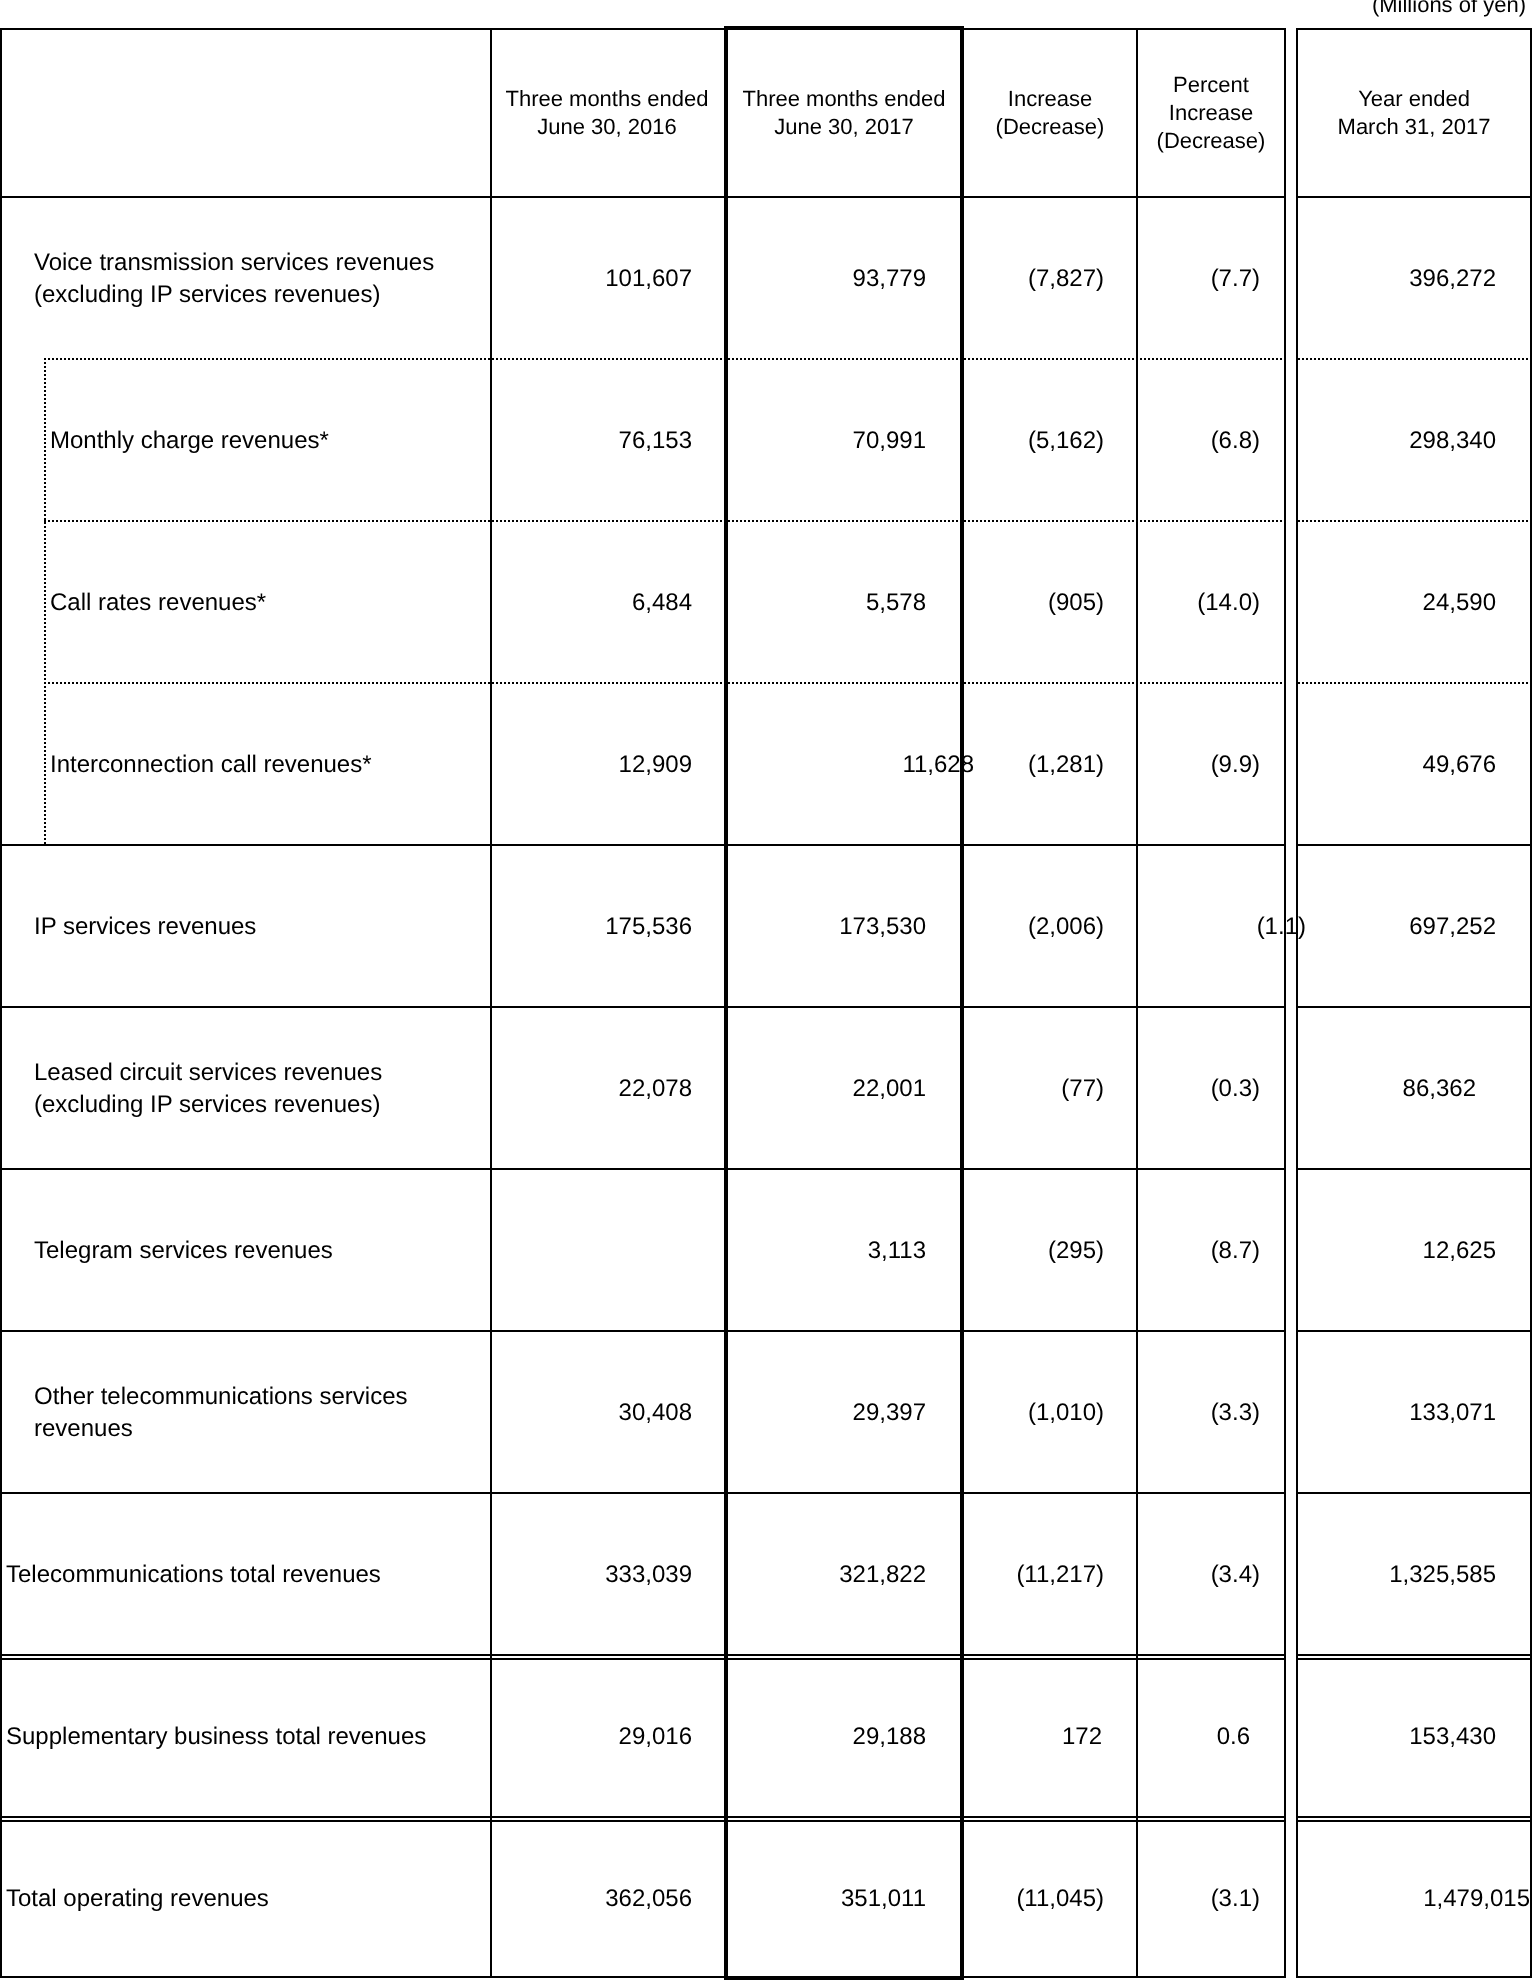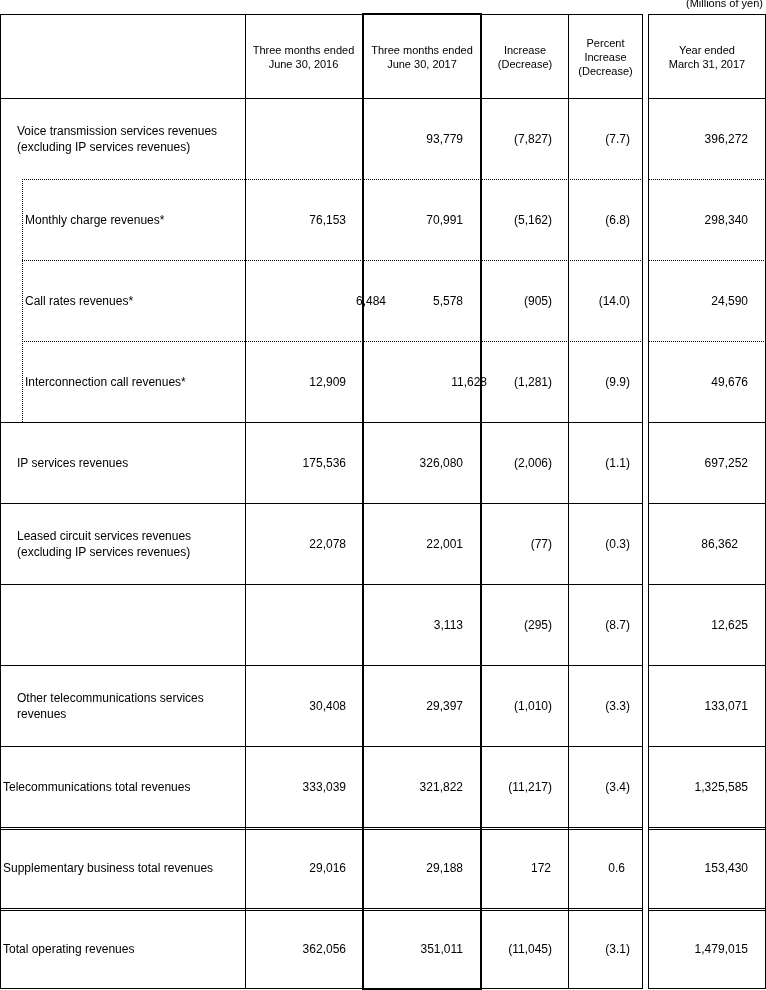--- a/index.html
+++ b/index.html
@@ -79,55 +79,57 @@
 June 30, 2017</div>
     <div class="cell hdr" style="left: 482px; top: 2px; width: 86px; height: 83px; white-space: pre-line;">Increase
 (Decrease)</div>
     <div class="cell hdr" style="left: 569px; top: 2px; width: 73px; height: 83px; white-space: pre-line;">Percent
 Increase
 (Decrease)</div>
     <div class="cell hdr" style="left: 649px; top: 2px; width: 116px; height: 83px; white-space: pre-line;">Year ended
 March 31, 2017</div>
     <div class="cell lab" style="left: 17px; top: 86px; width: 226px; height: 80px; white-space: pre-line;">Voice transmission services revenues
 (excluding IP services revenues)</div>
+    <div class="cell num" style="left: 245px; top: 86px; width: 117px; height: 80px; padding-right: 16px;">101,607</div>
     <div class="cell num" style="left: 364px; top: 86px; width: 116px; height: 80px; padding-right: 17px;">93,779</div>
     <div class="cell num" style="left: 482px; top: 86px; width: 86px; height: 80px; padding-right: 16px;">(7,827)</div>
     <div class="cell num" style="left: 569px; top: 86px; width: 73px; height: 80px; padding-right: 12px;">(7.7)</div>
     <div class="cell num" style="left: 649px; top: 86px; width: 116px; height: 80px; padding-right: 17px;">396,272</div>
     <div class="cell lab" style="left: 25px; top: 167px; width: 218px; height: 80px; white-space: pre-line;">Monthly charge revenues*</div>
     <div class="cell num" style="left: 245px; top: 167px; width: 117px; height: 80px; padding-right: 16px;">76,153</div>
     <div class="cell num" style="left: 364px; top: 167px; width: 116px; height: 80px; padding-right: 17px;">70,991</div>
     <div class="cell num" style="left: 482px; top: 167px; width: 86px; height: 80px; padding-right: 16px;">(5,162)</div>
     <div class="cell num" style="left: 569px; top: 167px; width: 73px; height: 80px; padding-right: 12px;">(6.8)</div>
     <div class="cell num" style="left: 649px; top: 167px; width: 116px; height: 80px; padding-right: 17px;">298,340</div>
     <div class="cell lab" style="left: 25px; top: 248px; width: 218px; height: 80px; white-space: pre-line;">Call rates revenues*</div>
-    <div class="cell num" style="left: 245px; top: 248px; width: 117px; height: 80px; padding-right: 16px; margin-left: 40px;">6,484</div>
+    <div class="cell num" style="left: 245px; top: 248px; width: 117px; height: 80px; padding-right: 16px;">6,484</div>
     <div class="cell num" style="left: 364px; top: 248px; width: 116px; height: 80px; padding-right: 17px;">5,578</div>
     <div class="cell num" style="left: 482px; top: 248px; width: 86px; height: 80px; padding-right: 16px;">(905)</div>
     <div class="cell num" style="left: 569px; top: 248px; width: 73px; height: 80px; padding-right: 12px;">(14.0)</div>
     <div class="cell num" style="left: 649px; top: 248px; width: 116px; height: 80px; padding-right: 17px;">24,590</div>
     <div class="cell lab" style="left: 25px; top: 329px; width: 218px; height: 80px; white-space: pre-line;">Interconnection call revenues*</div>
     <div class="cell num" style="left: 245px; top: 329px; width: 117px; height: 80px; padding-right: 16px;">12,909</div>
     <div class="cell num" style="left: 364px; top: 329px; width: 140px; height: 80px; padding-right: 17px;">11,628</div>
     <div class="cell num" style="left: 482px; top: 329px; width: 86px; height: 80px; padding-right: 16px;">(1,281)</div>
     <div class="cell num" style="left: 569px; top: 329px; width: 73px; height: 80px; padding-right: 12px;">(9.9)</div>
     <div class="cell num" style="left: 649px; top: 329px; width: 116px; height: 80px; padding-right: 17px;">49,676</div>
     <div class="cell lab" style="left: 17px; top: 410px; width: 226px; height: 80px; white-space: pre-line;">IP services revenues</div>
     <div class="cell num" style="left: 245px; top: 410px; width: 117px; height: 80px; padding-right: 16px;">175,536</div>
-    <div class="cell num" style="left: 364px; top: 410px; width: 116px; height: 80px; padding-right: 17px;">326,080</div>
+    <div class="cell num" style="left: 364px; top: 410px; width: 116px; height: 80px; padding-right: 17px;">173,530</div>
     <div class="cell num" style="left: 482px; top: 410px; width: 86px; height: 80px; padding-right: 16px;">(2,006)</div>
-    <div class="cell num" style="left: 569px; top: 410px; width: 73px; height: 80px; padding-right: 12px;">(1.1)</div>
+    <div class="cell num" style="left: 592px; top: 410px; width: 73px; height: 80px; padding-right: 12px;">(1.1)</div>
     <div class="cell num" style="left: 649px; top: 410px; width: 116px; height: 80px; padding-right: 17px; text-align: center;">697,252</div>
     <div class="cell lab" style="left: 17px; top: 491px; width: 226px; height: 80px; white-space: pre-line;">Leased circuit services revenues
 (excluding IP services revenues)</div>
     <div class="cell num" style="left: 245px; top: 491px; width: 117px; height: 80px; padding-right: 16px;">22,078</div>
     <div class="cell num" style="left: 364px; top: 491px; width: 116px; height: 80px; padding-right: 17px;">22,001</div>
     <div class="cell num" style="left: 482px; top: 491px; width: 86px; height: 80px; padding-right: 16px;">(77)</div>
     <div class="cell num" style="left: 569px; top: 491px; width: 73px; height: 80px; padding-right: 12px;">(0.3)</div>
     <div class="cell num" style="left: 649px; top: 491px; width: 116px; height: 80px; padding-right: 27px;">86,362</div>
+    <div class="cell lab" style="left: 17px; top: 572px; width: 226px; height: 80px; white-space: pre-line;">Telegram services revenues</div>
     <div class="cell num" style="left: 364px; top: 572px; width: 116px; height: 80px; padding-right: 17px;">3,113</div>
     <div class="cell num" style="left: 482px; top: 572px; width: 86px; height: 80px; padding-right: 16px;">(295)</div>
     <div class="cell num" style="left: 569px; top: 572px; width: 73px; height: 80px; padding-right: 12px;">(8.7)</div>
     <div class="cell num" style="left: 649px; top: 572px; width: 116px; height: 80px; padding-right: 17px;">12,625</div>
     <div class="cell lab" style="left: 17px; top: 653px; width: 226px; height: 80px; white-space: pre-line;">Other telecommunications services
 revenues</div>
     <div class="cell num" style="left: 245px; top: 653px; width: 117px; height: 80px; padding-right: 16px;">30,408</div>
     <div class="cell num" style="left: 364px; top: 653px; width: 116px; height: 80px; padding-right: 17px;">29,397</div>
     <div class="cell num" style="left: 482px; top: 653px; width: 86px; height: 80px; padding-right: 16px;">(1,010)</div>
     <div class="cell num" style="left: 569px; top: 653px; width: 73px; height: 80px; padding-right: 12px;">(3.3)</div>
@@ -142,14 +144,14 @@
     <div class="cell num" style="left: 245px; top: 815px; width: 117px; height: 80px; padding-right: 16px;">29,016</div>
     <div class="cell num" style="left: 364px; top: 815px; width: 116px; height: 80px; padding-right: 17px;">29,188</div>
     <div class="cell num" style="left: 482px; top: 815px; width: 86px; height: 80px; padding-right: 17px;">172</div>
     <div class="cell num" style="left: 569px; top: 815px; width: 73px; height: 80px; padding-right: 17px;">0.6</div>
     <div class="cell num" style="left: 649px; top: 815px; width: 116px; height: 80px; padding-right: 17px;">153,430</div>
     <div class="cell lab" style="left: 3px; top: 896px; width: 240px; height: 79px; white-space: pre-line;">Total operating revenues</div>
     <div class="cell num" style="left: 245px; top: 896px; width: 117px; height: 79px; padding-right: 16px;">362,056</div>
     <div class="cell num" style="left: 364px; top: 896px; width: 116px; height: 79px; padding-right: 17px;">351,011</div>
     <div class="cell num" style="left: 482px; top: 896px; width: 86px; height: 79px; padding-right: 16px;">(11,045)</div>
     <div class="cell num" style="left: 569px; top: 896px; width: 73px; height: 79px; padding-right: 12px;">(3.1)</div>
-    <div class="cell num" style="left: 649px; top: 896px; width: 116px; height: 79px; padding-right: 17px;">1,479,015</div>
+    <div class="cell num" style="left: 649px; top: 896px; width: 116px; height: 79px; ">1,479,015</div>
   </div>
 
 </body></html>

